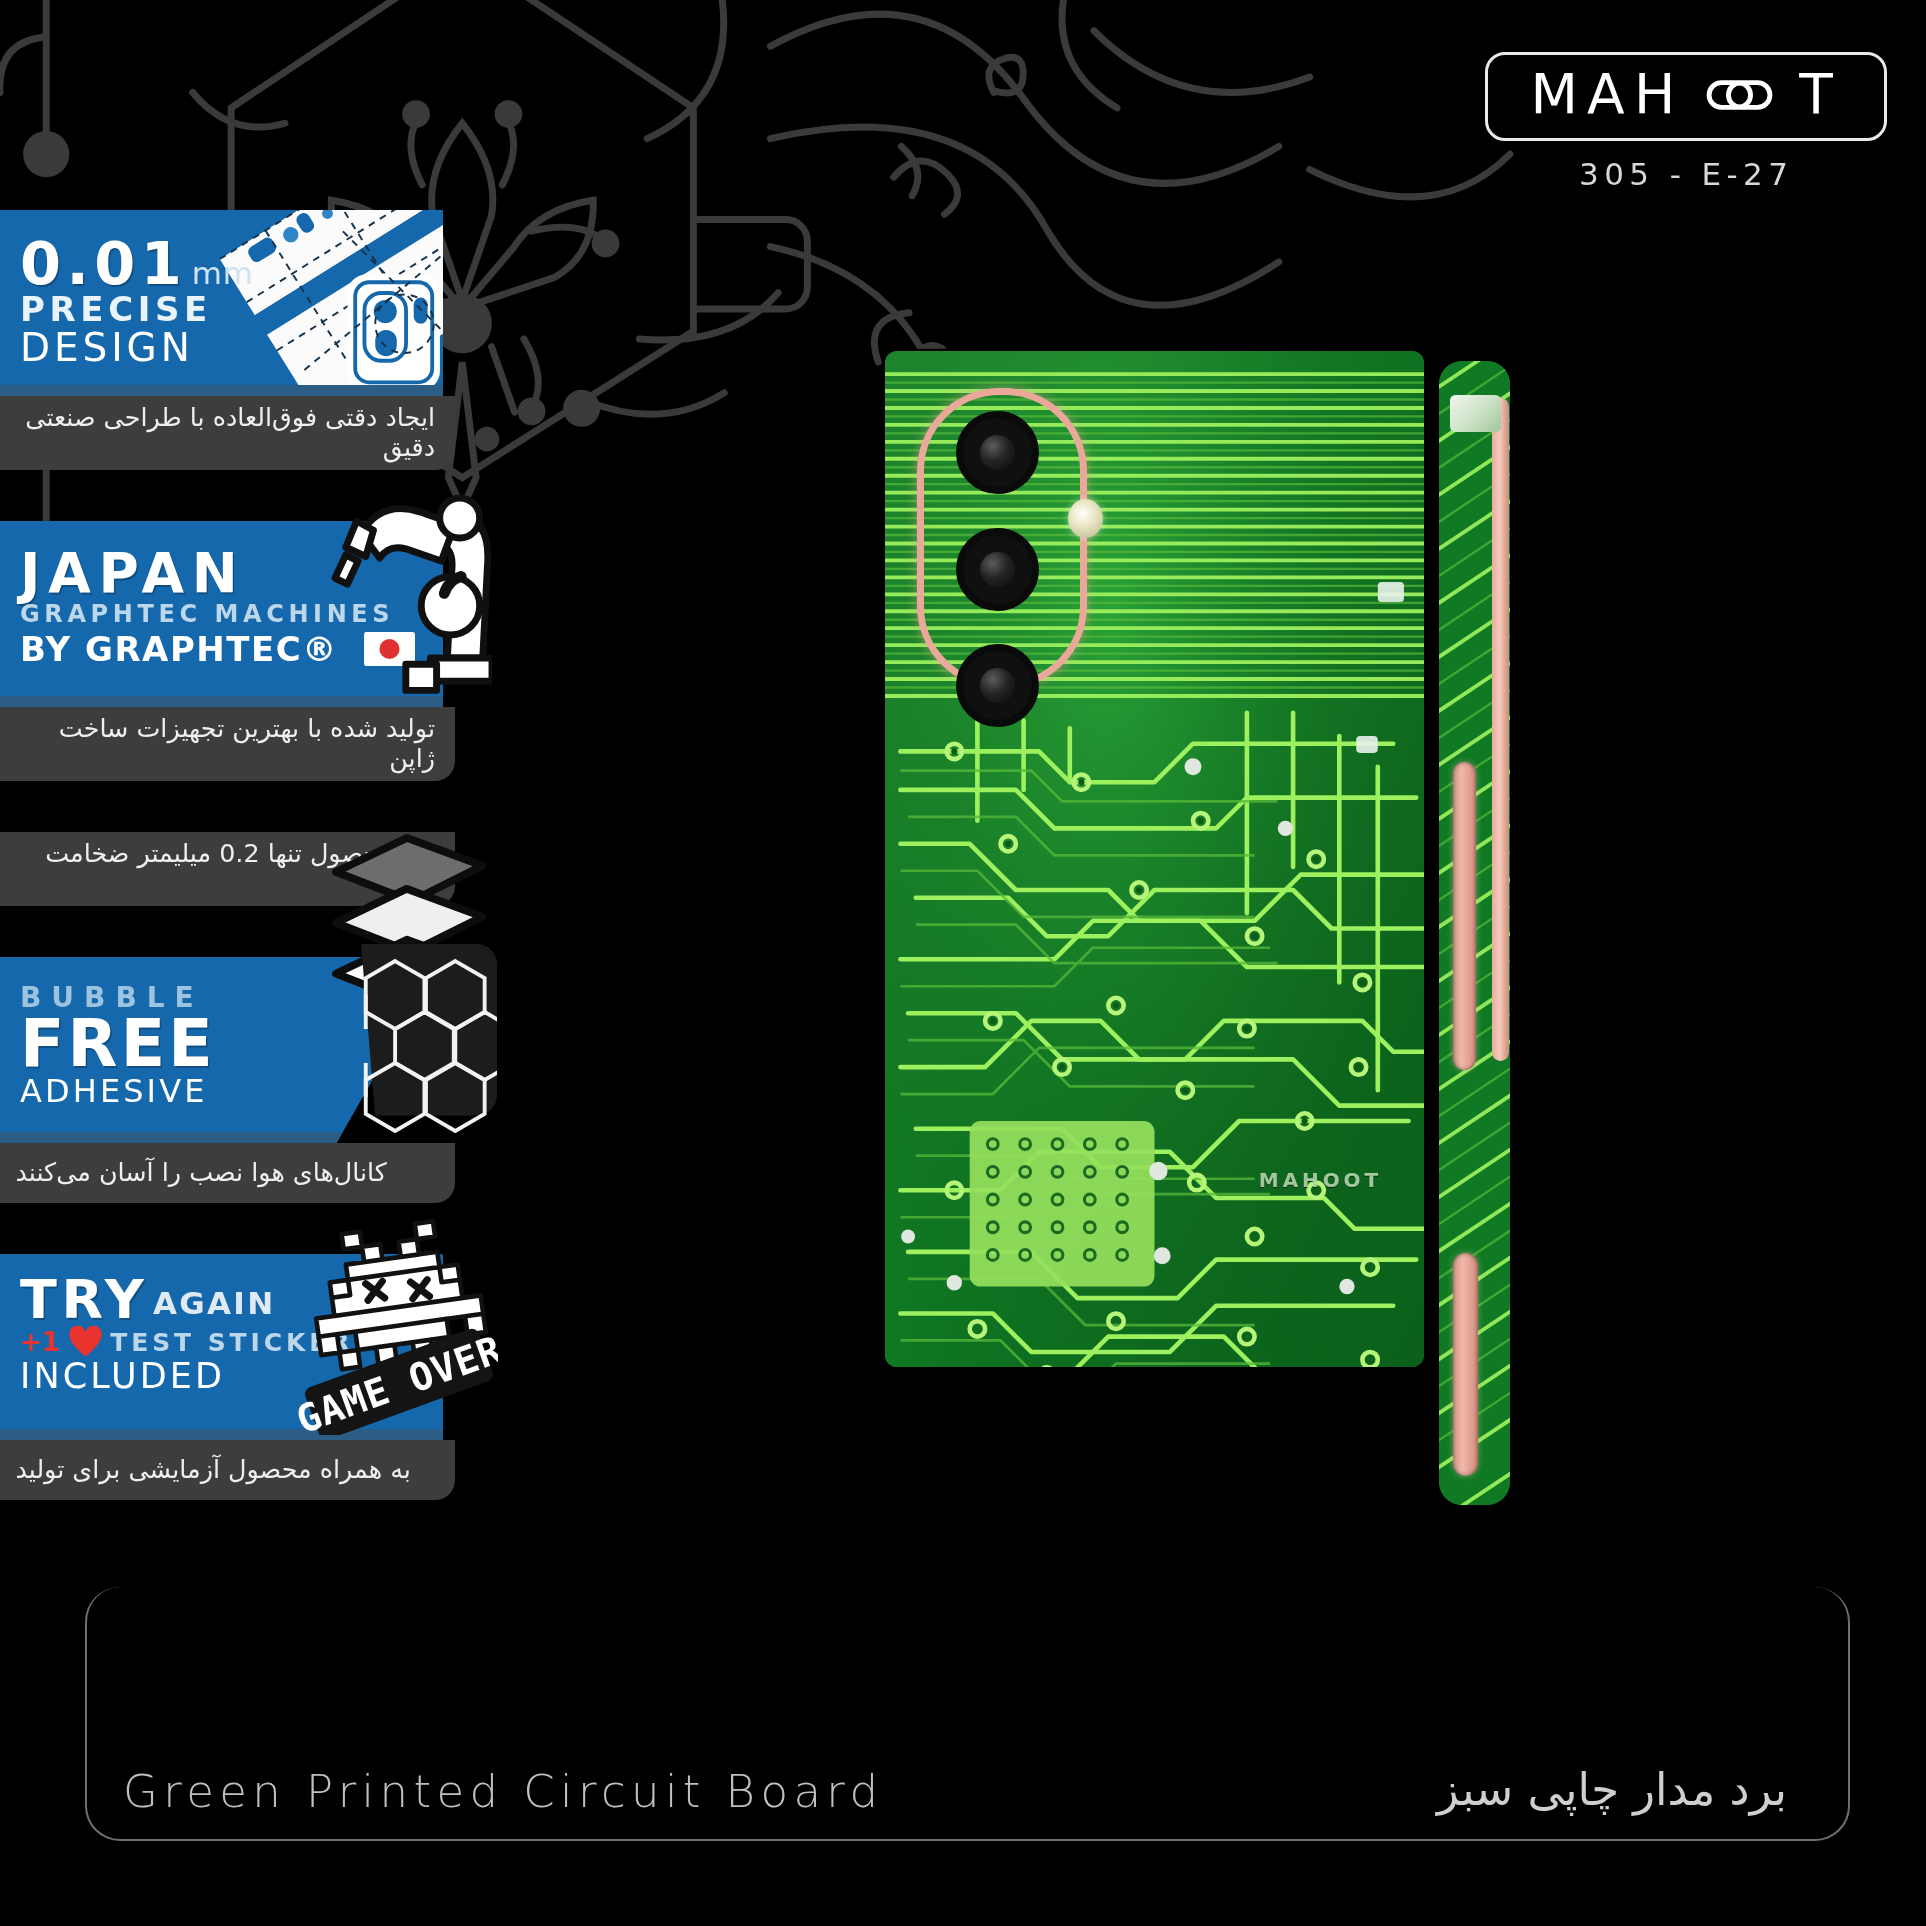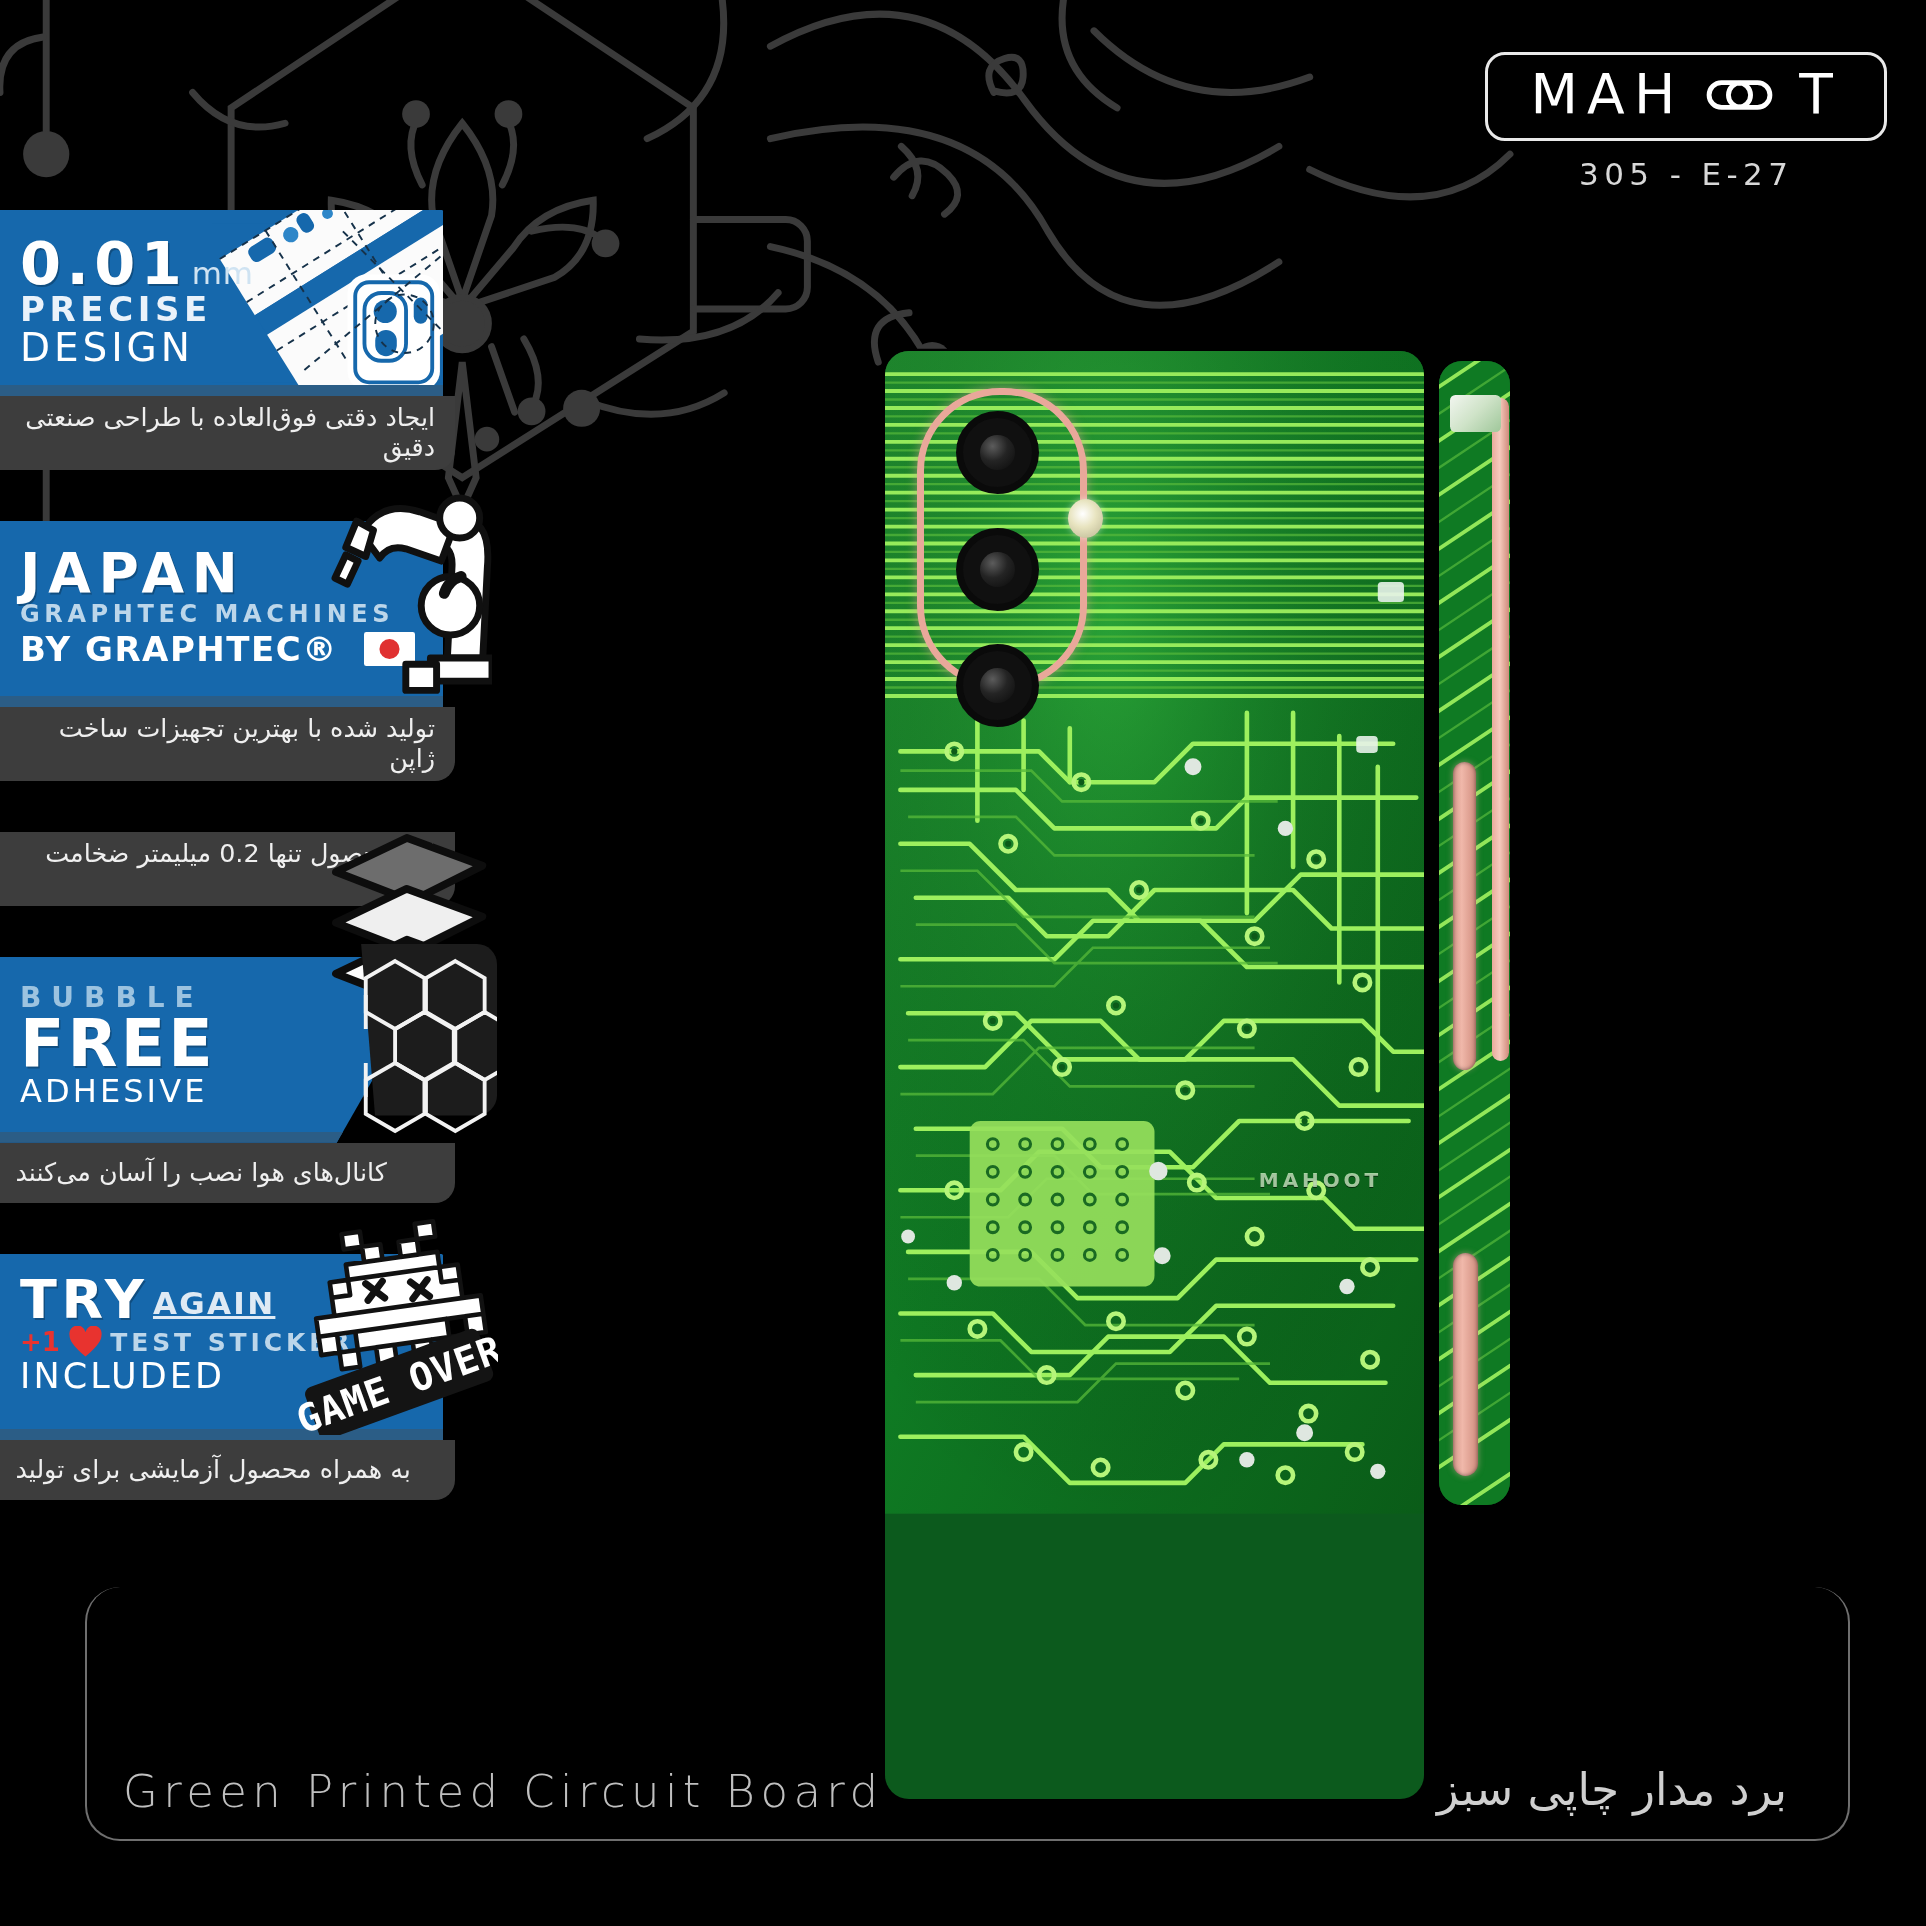--- a/index.html
+++ b/index.html
@@ -56,21 +56,21 @@
     display:flex; align-items:center; justify-content:flex-end;
     padding:6.2px 20px 7.7px 15.4px;
     font-size:25.4px; color:#efefef; direction:rtl;
     font-family:"DejaVu Sans", sans-serif;
   }
 
   
   .fe-art { position:absolute; right:0; top:0; height:100%; }
   .phone-back {
     position:absolute; left:885px; top:351px;
-    width:539px; height:1448px; border-radius:24px;
+    width:539px; height:1016px; border-radius:12px;
     overflow:hidden; background:#0c5a1d;
     box-shadow:0 0 0 2.3px #000;
   }
   .phone-side {
     position:absolute; left:1439px; top:361px;
     width:71px; height:1144px; border-radius:23px;
     overflow:hidden; background:#0c5a1d;
   }
   .pcb { position:absolute; inset:0; }
 
@@ -317,21 +317,21 @@
       </g>
     </svg>
     <div class="fe-cap">کانال‌های هوا نصب را آسان می‌کنند</div>
   </div>
 
   <div class="feature">
     <div class="fe-banner">
       <div class="fe-text" style="top:20px;">
         <div style="display:flex;align-items:flex-end;gap:4.6px;">
           <span class="big-num" style="font-size:54px;letter-spacing:4.6px;">TRY</span>
-          <span class="fe-sm" style="font-size:31px;letter-spacing:2.3px;color:#dfeaf4;padding-bottom:4.6px;text-decoration:underline;">AGAIN</span>
+          <span class="fe-sm" style="font-size:31px;letter-spacing:2.3px;color:#dfeaf4;padding-bottom:4.6px;">AGAIN</span>
         </div>
         <div style="display:flex;align-items:center;gap:7.7px;margin-top:1.5px;">
           <span style="font-size:26px;font-weight:700;color:#e8332f;">+1</span>
           <svg width="35" height="32" viewBox="0 0 46 42">
             <path d="M23 40 C6 26 2 18 2 12 A10 10 0 0 1 23 8 A10 10 0 0 1 44 12 C44 18 40 26 23 40 Z" fill="#e8332f"></path>
           </svg>
           <span class="fe-sm" style="font-size:25px;letter-spacing:3.9px;">TEST STICKER</span>
         </div>
         <div class="fe-l2" style="font-size:35px;letter-spacing:3.1px;">INCLUDED</div>
       </div>

